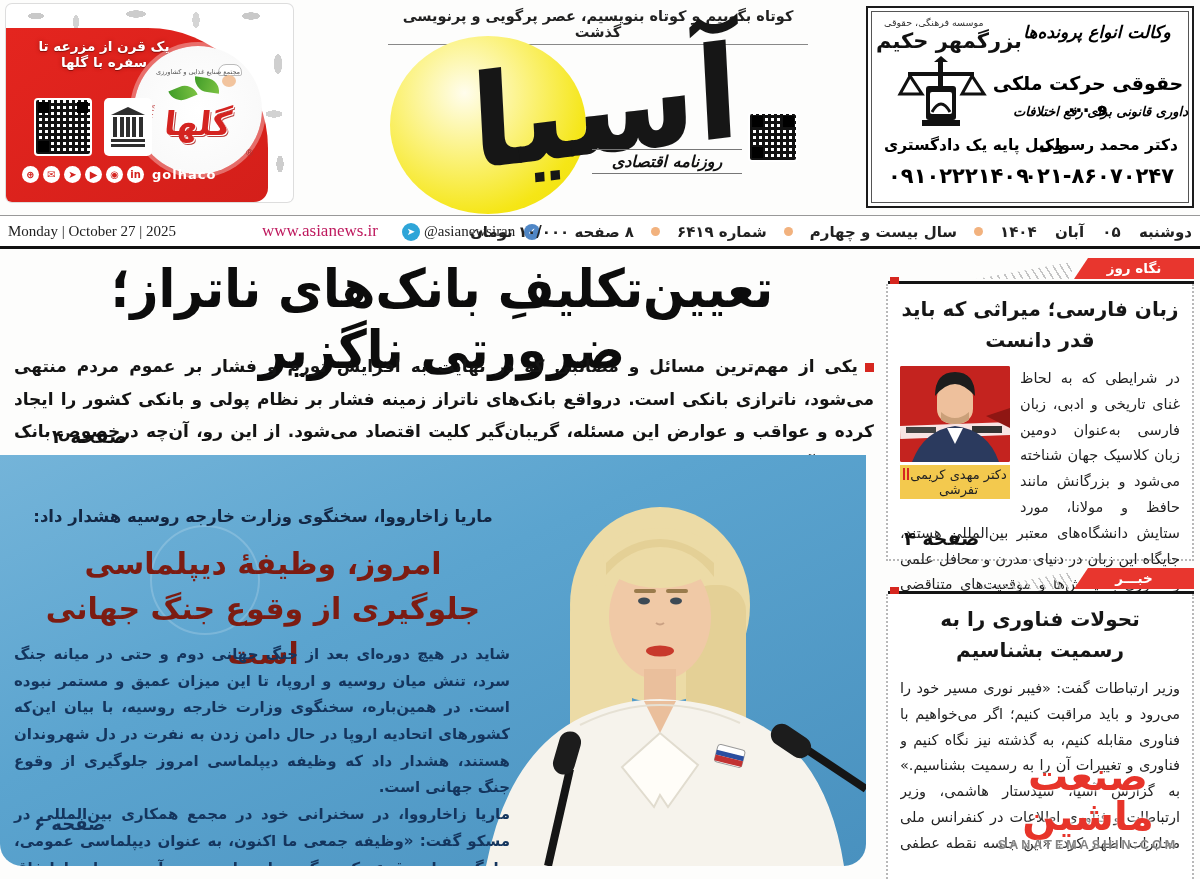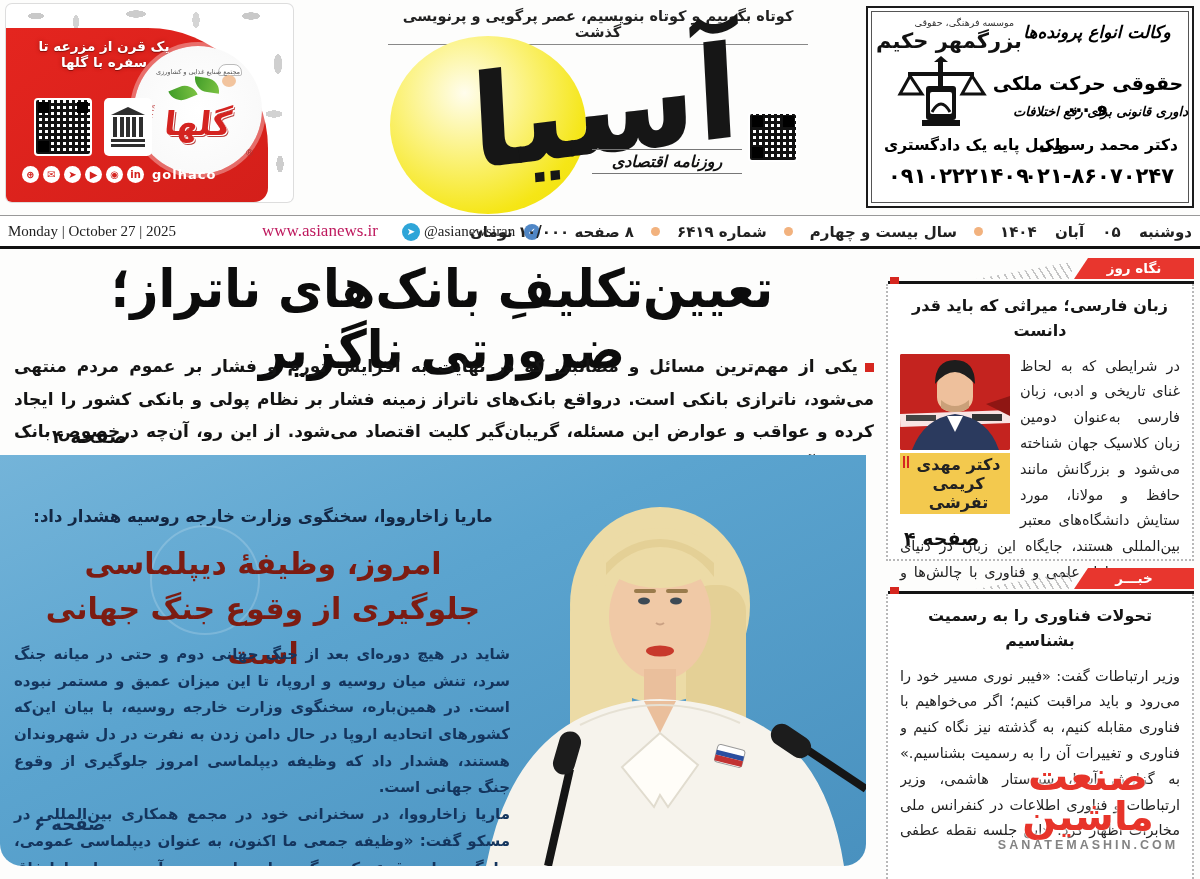--- a/index.html
+++ b/index.html
@@ -89,21 +89,21 @@
     font-weight:bold; font-size:16px; color:#111;
     border-top:1px solid #777; border-bottom:1px solid #777; padding:2px 0;
   }
   #mast-qr { left:748px; top:112px; width:50px; height:50px; }
 
   
   #legal {
     left:866px; top:6px; width:328px; height:202px; background:#fff;
     border:2px solid #1a1a1a; box-shadow:inset 0 0 0 3px #fff, inset 0 0 0 4px #555;
   }
-  #legal .org-small { position:absolute; left:16px; top:9px; width:130px; text-align:right; direction:rtl; font-size:9.5px; color:#333; }
+  #legal .org-small { position:absolute; left:16px; top:9px; width:130px; text-align:left; direction:rtl; font-size:9.5px; color:#333; }
   #legal .org-name { position:absolute; left:6px; top:21px; width:150px; text-align:center; direction:rtl; font-size:21px; font-weight:bold; color:#111; }
   #legal .line1 { position:absolute; right:10px; top:14px; width:170px; direction:rtl; text-align:center;
     font-family:"DejaVu Serif","Liberation Serif",serif; font-style:italic; font-weight:bold; font-size:17px; }
   #legal .line2 { position:absolute; right:6px; top:64px; width:196px; direction:rtl; text-align:center; font-size:19px; font-weight:bold; }
   #legal .line3 { position:absolute; right:4px; top:96px; width:205px; direction:rtl; 
     font-family:"DejaVu Serif","Liberation Serif",serif; font-style:italic; font-size:13px; font-weight:bold; }
   #legal .person { position:absolute; right:14px; top:128px; direction:rtl; font-size:15.5px; font-weight:bold; }
   #legal .person-title { position:absolute; left:16px; top:128px; direction:rtl; font-size:15.5px; font-weight:bold; }
   #legal .phone1 { position:absolute; right:18px; top:156px; direction:rtl; font-size:21px; font-weight:bold; }
   #legal .phone2 { position:absolute; left:20px; top:156px; direction:rtl; font-size:21px; font-weight:bold; }
@@ -157,25 +157,25 @@
     direction:rtl; text-align:center; font-size:13.5px; font-weight:bold; line-height:21px;
     clip-path:polygon(14px 0, 100% 0, 100% 100%, 0 100%); }
   .hatch { position:absolute; width:96px; height:17px;
     background:repeating-linear-gradient(58deg,#c4c4c4 0 1.5px, transparent 1.5px 6.5px);
     clip-path:polygon(0 100%, 100% 0, 100% 100%); }
   .rule { position:absolute; height:2.5px; background:#141414; }
   .rsq { position:absolute; width:9px; height:9px; background:#d6271f; }
   .sbox { position:absolute; left:886px; width:308px; background:#fff;
     border-left:2px dotted #b8b8b8; border-right:2px dotted #b8b8b8; border-bottom:2px dotted #b8b8b8;
     padding:10px 12px 6px 12px; direction:rtl; }
-  .sb-head { text-align:center; font-size:16px; font-weight:bold; color:#161616; line-height:1.55; margin-bottom:10px; }
+  .sb-head { text-align:center; font-size:20px; font-weight:bold; color:#161616; line-height:1.55; margin-bottom:10px; }
   .sb-body { font-size:14.5px; color:#222; line-height:1.78; text-align:justify; }
   #sb1-photo-wrap { float:left; width:110px; margin-right:10px; margin-bottom:2px; }
   #sb1-photo { width:110px; height:96px; background:#c4231f; border-radius:2px; overflow:hidden; position:relative; }
-  #sb1-cap { margin-top:3px; background:#f3c94e; color:#222; font-weight:bold; font-size:16px;
+  #sb1-cap { margin-top:3px; background:#f3c94e; color:#222; font-weight:normal; font-size:13px;
     text-align:center; padding:2px 3px 2px 10px; position:relative; direction:rtl; }
   #sb1-cap .bars { position:absolute; left:3px; top:3px; width:6px; height:12px;
     background:linear-gradient(90deg,#d6271f 0 2px, transparent 2px 4px, #d6271f 4px 6px); }
   #sb1-page { position:absolute; left:16px; bottom:10px; font-size:19px; }
   #sb2-body { height:182px; overflow:hidden; }
 
   
   #wm { left:974px; top:756px; width:228px; text-align:center; z-index:9; pointer-events:none; }
   #wm .fa { font-size:40px; font-weight:bold; color:#e7342a; line-height:1;
     text-shadow:0 0 3px #fff, 0 0 5px #fff; direction:rtl; }

